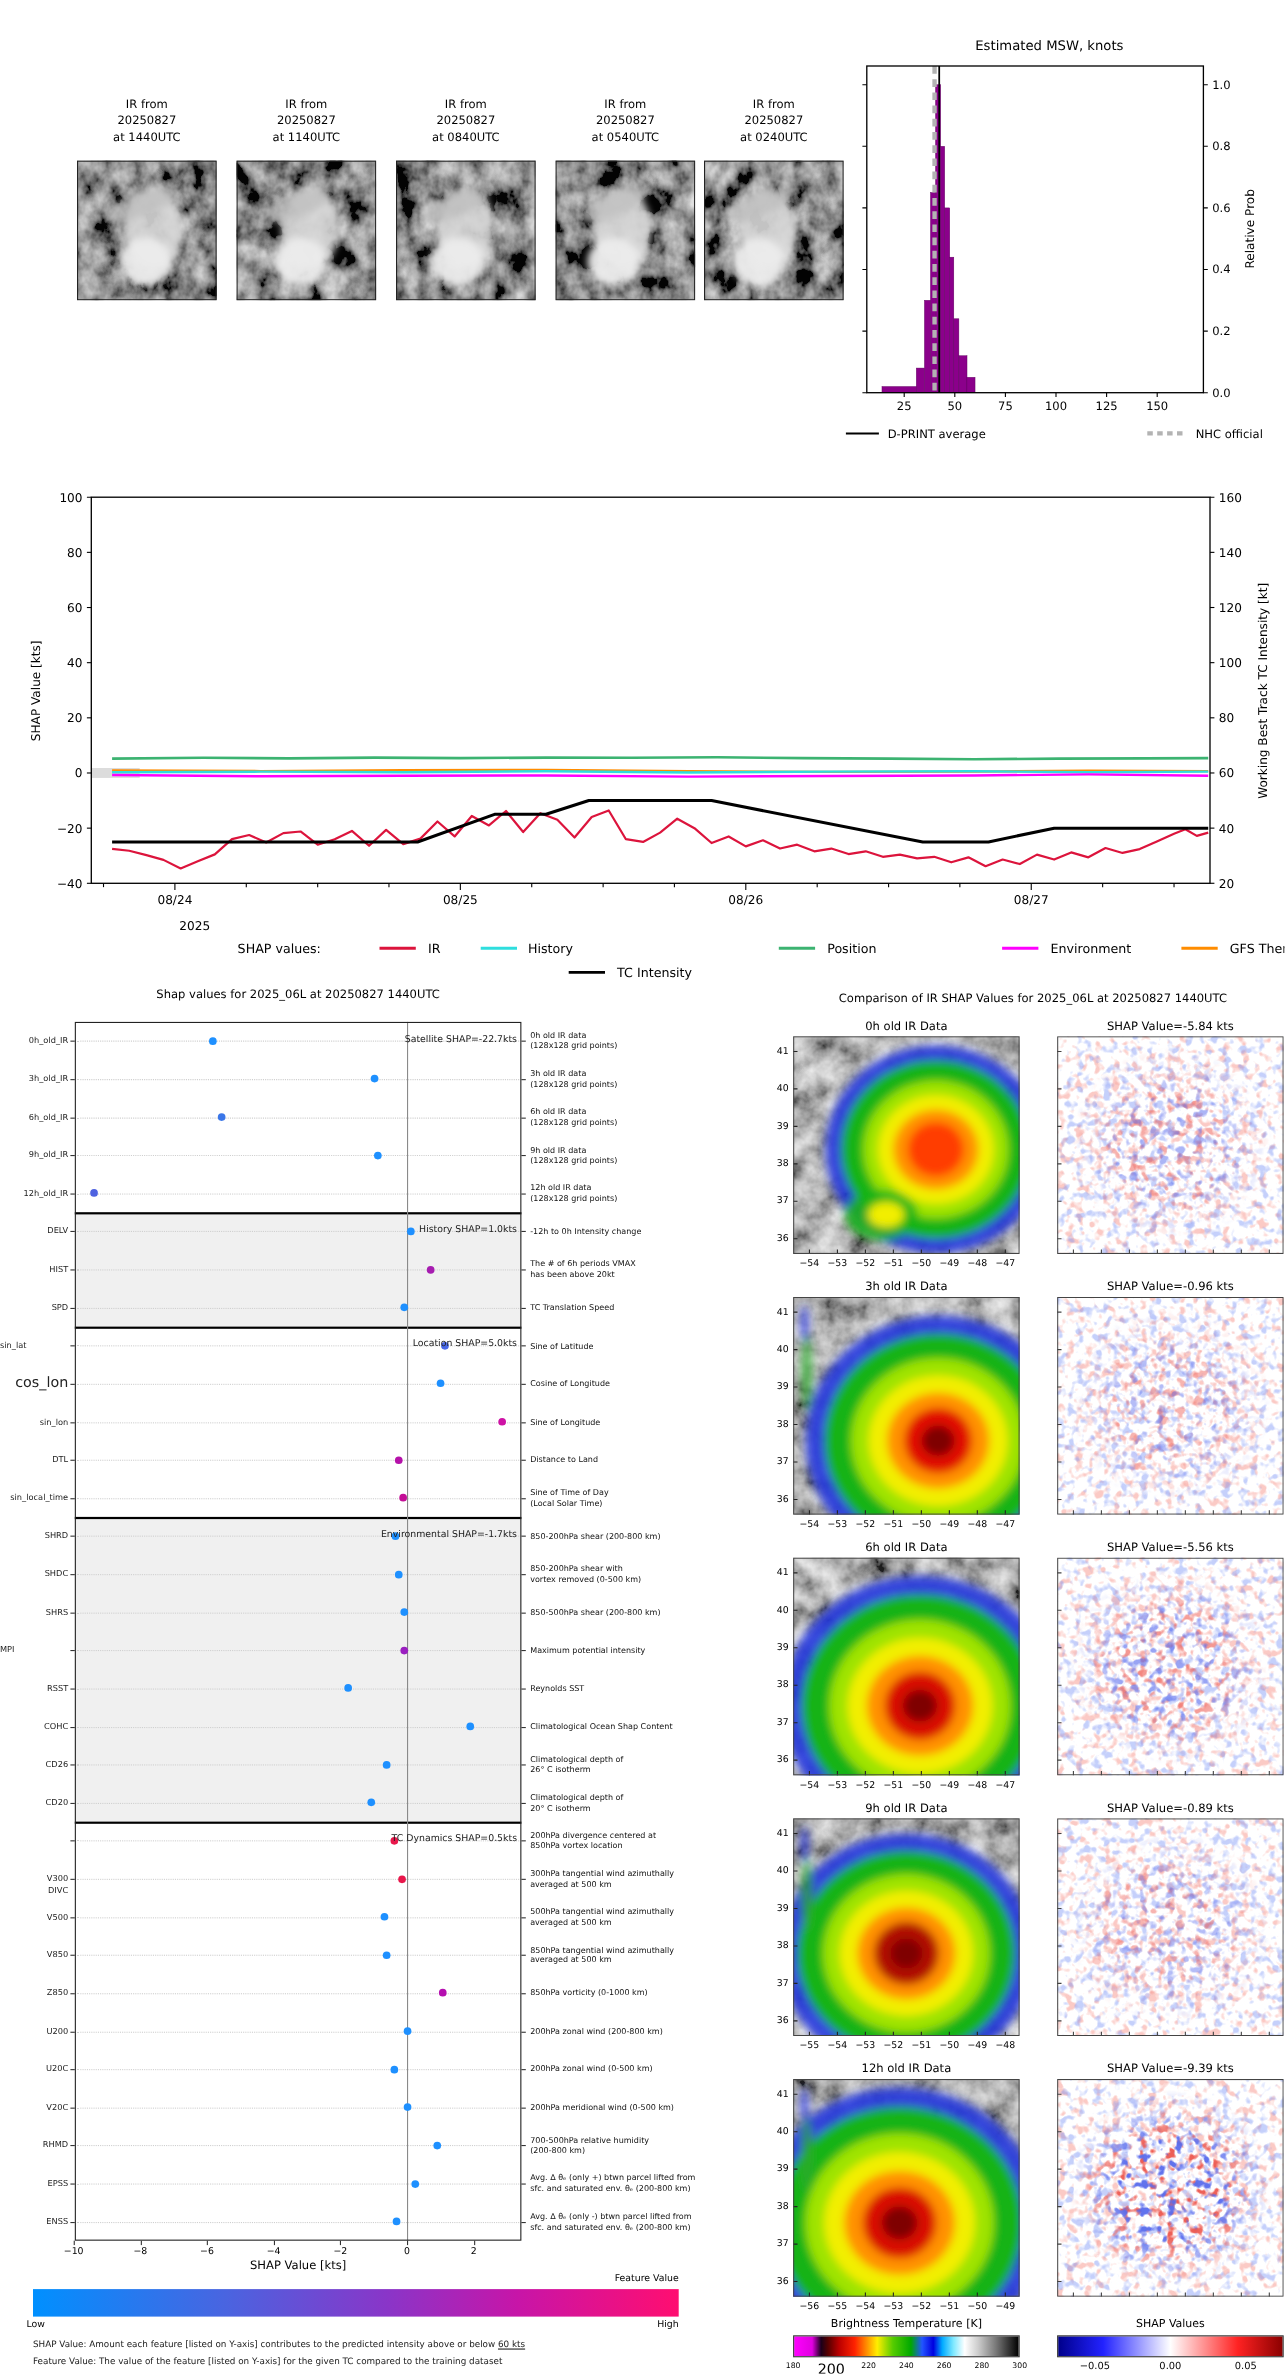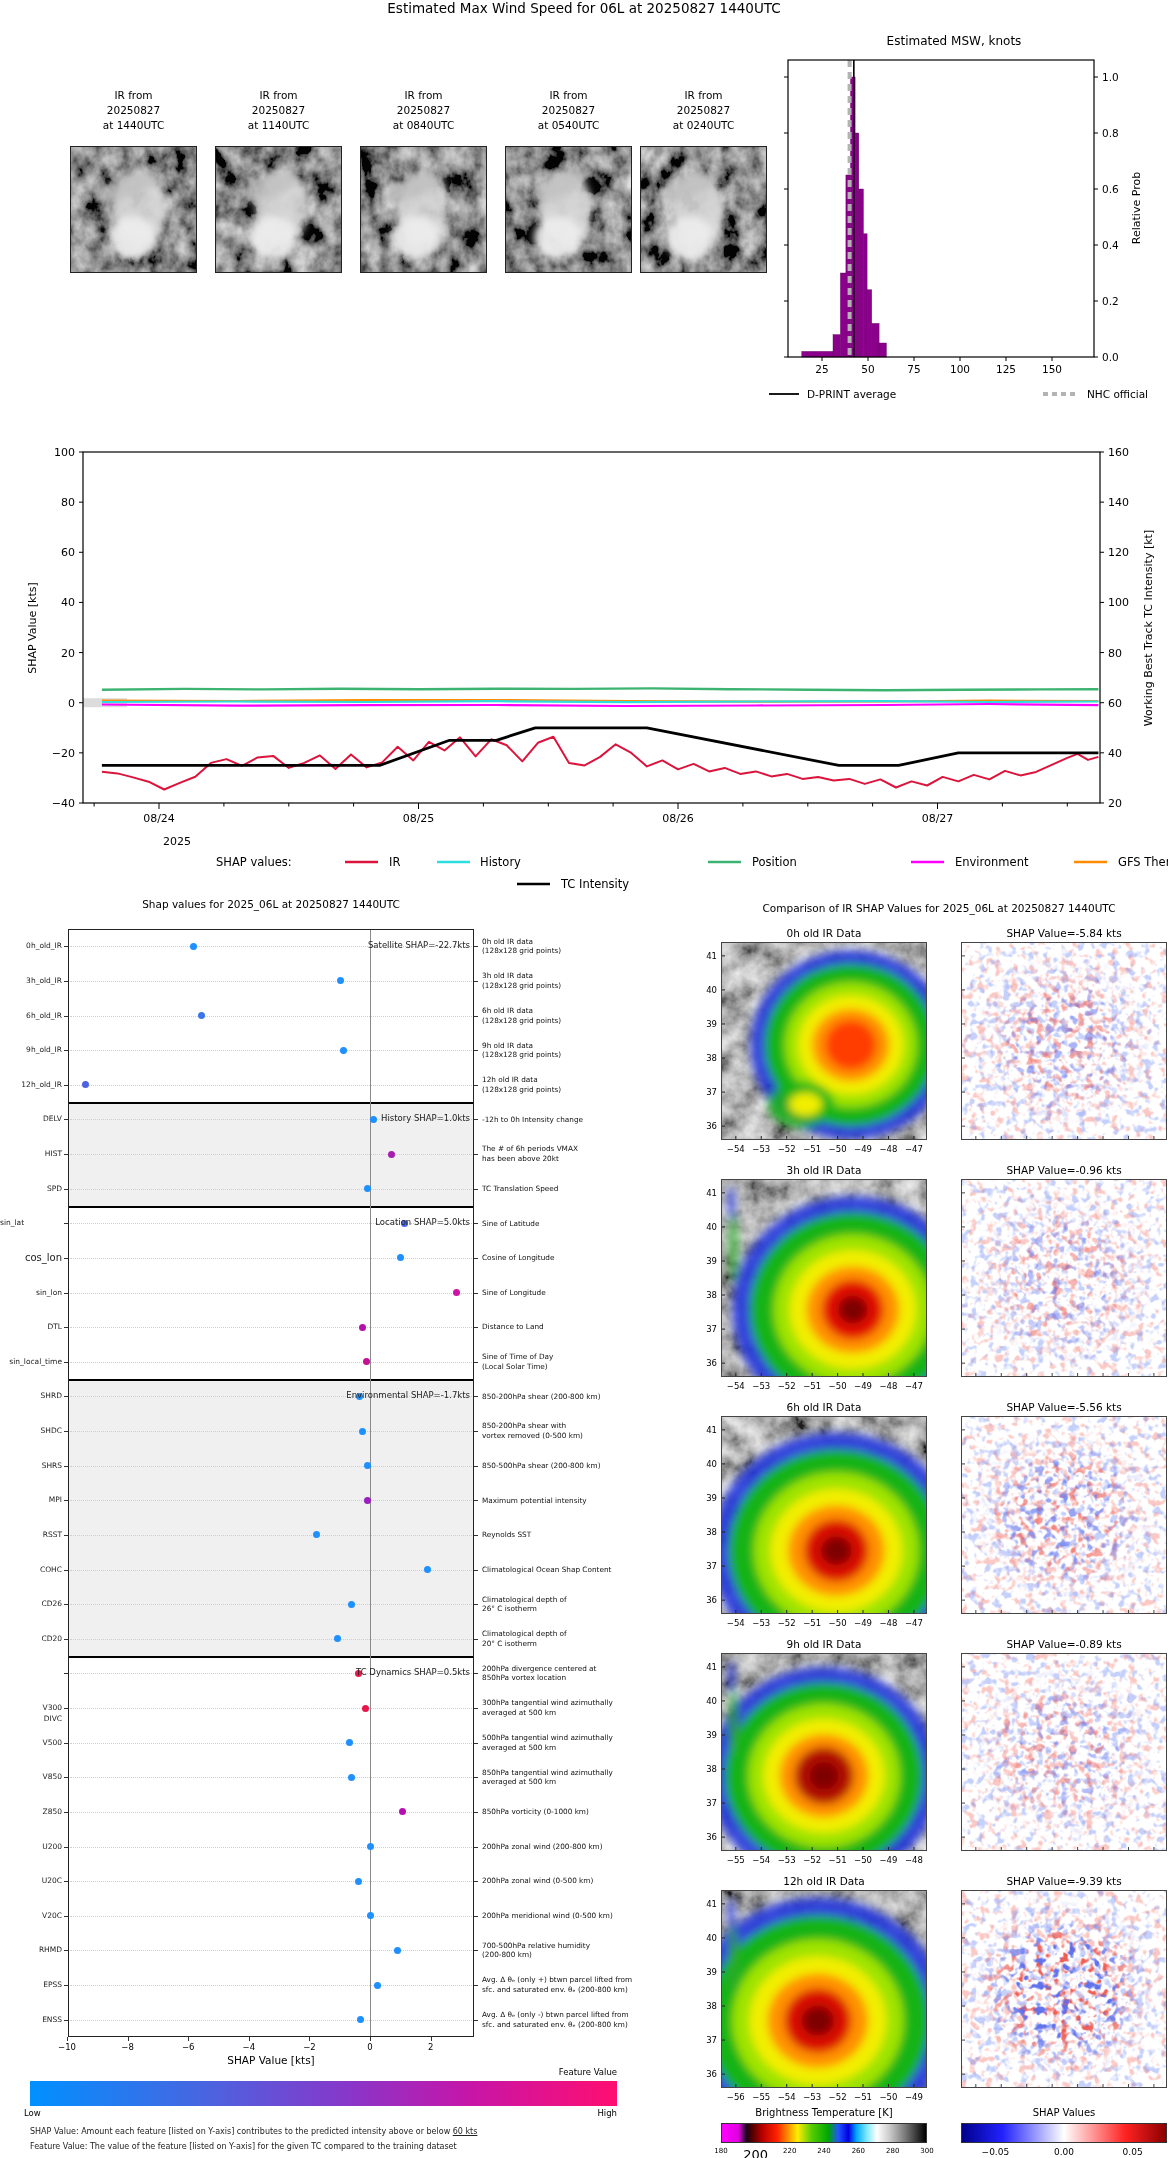--- a/index.html
+++ b/index.html
@@ -8,21 +8,20 @@
   #page div{box-sizing:border-box;}
   .ab{position:absolute;}
   .ctr{text-align:center;}
   .t13{font-size:13px;}
   svg{display:block;}
 </style>
 </head>
 <body>
 
 <div id="page">
-  <div class="ab ctr t13" style="left:0;top:6;width:1168px;font-size:13.5px;">Estimated Max Wind Speed for 06L at 20250827 1440UTC</div>
 
   <div id="thumbs">
       <div style="position: absolute; left: 60px; top: 88px; width: 147px; text-align: center; font-size: 10.5px; line-height: 15px; white-space: pre-line;">IR from
 20250827
 at 1440UTC</div>
       <div style="position: absolute; left: 70px; top: 146px; width: 127px; height: 127px;">
         <svg width="127" height="127">
 <defs>
             <filter id="th0" x="0" y="0" width="100%" height="100%">
 <feTurbulence type="fractalNoise" baseFrequency="0.05 0.04" numOctaves="4" seed="7"></feTurbulence>
@@ -341,21 +340,21 @@
       <div style="position: absolute; left: 482px; top: 288.887px; width: 215px; font-size: 7.3px; line-height: 9.6px; white-space: pre-line; color: rgb(17, 17, 17);">TC Translation Speed</div>
       <div style="position: absolute; left: 364.076px; top: 290.188px; width: 7px; height: 7px; border-radius: 50%; background: rgb(30, 144, 255);"></div>
       <div style="position: absolute; left: 70px; top: 328.312px; width: 402px; height: 0px; border-top: 1px dotted rgb(207, 207, 207);"></div>
       <div style="position: absolute; left: 0px; top: 323.312px; width: 62px; font-size: 7.5px; line-height: 10px; color: rgb(34, 34, 34);">sin_lat</div>
       <div style="position: absolute; left: 64px; top: 328.312px; width: 4px; height: 1px; background: rgb(51, 51, 51);"></div>
       <div style="position: absolute; left: 474px; top: 328.312px; width: 4px; height: 1px; background: rgb(51, 51, 51);"></div>
       <div style="position: absolute; left: 482px; top: 323.512px; width: 215px; font-size: 7.3px; line-height: 9.6px; white-space: pre-line; color: rgb(17, 17, 17);">Sine of Latitude</div>
       <div style="position: absolute; left: 401.345px; top: 324.812px; width: 7px; height: 7px; border-radius: 50%; background: rgb(72, 104, 232);"></div>
       <div style="position: absolute; left: 68px; top: 322.312px; width: 402px; text-align: right; font-size: 8.5px; color: rgb(34, 34, 34);">Location SHAP=5.0kts</div>
       <div style="position: absolute; left: 70px; top: 362.938px; width: 402px; height: 0px; border-top: 1px dotted rgb(207, 207, 207);"></div>
-      <div style="position: absolute; left: 0px; top: 357.938px; width: 62px; font-size: 10px; text-align: right; line-height: 10px; color: rgb(34, 34, 34);">cos_lon</div>
+      <div style="position: absolute; left: 0px; top: 357.938px; width: 62px; font-size: 13px; text-align: right; line-height: 10px; color: rgb(34, 34, 34);">cos_lon</div>
       <div style="position: absolute; left: 64px; top: 362.938px; width: 4px; height: 1px; background: rgb(51, 51, 51);"></div>
       <div style="position: absolute; left: 474px; top: 362.938px; width: 4px; height: 1px; background: rgb(51, 51, 51);"></div>
       <div style="position: absolute; left: 482px; top: 358.137px; width: 215px; font-size: 7.3px; line-height: 9.6px; white-space: pre-line; color: rgb(17, 17, 17);">Cosine of Longitude</div>
       <div style="position: absolute; left: 396.8px; top: 359.438px; width: 7px; height: 7px; border-radius: 50%; background: rgb(30, 144, 255);"></div>
       <div style="position: absolute; left: 70px; top: 397.562px; width: 402px; height: 0px; border-top: 1px dotted rgb(207, 207, 207);"></div>
       <div style="position: absolute; left: 0px; top: 392.562px; width: 62px; font-size: 7.5px; text-align: right; line-height: 10px; color: rgb(34, 34, 34);">sin_lon</div>
       <div style="position: absolute; left: 64px; top: 397.562px; width: 4px; height: 1px; background: rgb(51, 51, 51);"></div>
       <div style="position: absolute; left: 474px; top: 397.562px; width: 4px; height: 1px; background: rgb(51, 51, 51);"></div>
       <div style="position: absolute; left: 482px; top: 392.762px; width: 215px; font-size: 7.3px; line-height: 9.6px; white-space: pre-line; color: rgb(17, 17, 17);">Sine of Longitude</div>
       <div style="position: absolute; left: 452.855px; top: 394.062px; width: 7px; height: 7px; border-radius: 50%; background: rgb(206, 18, 165);"></div>
@@ -386,21 +385,21 @@
       <div style="position: absolute; left: 482px; top: 526.462px; width: 215px; font-size: 7.3px; line-height: 9.6px; white-space: pre-line; color: rgb(17, 17, 17);">850-200hPa shear with
 vortex removed (0-500 km)</div>
       <div style="position: absolute; left: 358.925px; top: 532.562px; width: 7px; height: 7px; border-radius: 50%; background: rgb(30, 144, 255);"></div>
       <div style="position: absolute; left: 70px; top: 570.688px; width: 402px; height: 0px; border-top: 1px dotted rgb(207, 207, 207);"></div>
       <div style="position: absolute; left: 0px; top: 565.688px; width: 62px; font-size: 7.5px; text-align: right; line-height: 10px; color: rgb(34, 34, 34);">SHRS</div>
       <div style="position: absolute; left: 64px; top: 570.688px; width: 4px; height: 1px; background: rgb(51, 51, 51);"></div>
       <div style="position: absolute; left: 474px; top: 570.688px; width: 4px; height: 1px; background: rgb(51, 51, 51);"></div>
       <div style="position: absolute; left: 482px; top: 565.888px; width: 215px; font-size: 7.3px; line-height: 9.6px; white-space: pre-line; color: rgb(17, 17, 17);">850-500hPa shear (200-800 km)</div>
       <div style="position: absolute; left: 364.076px; top: 567.188px; width: 7px; height: 7px; border-radius: 50%; background: rgb(30, 144, 255);"></div>
       <div style="position: absolute; left: 70px; top: 605.312px; width: 402px; height: 0px; border-top: 1px dotted rgb(207, 207, 207);"></div>
-      <div style="position: absolute; left: 0px; top: 600.312px; width: 62px; font-size: 7.5px; text-align: right; line-height: 10px; color: rgb(34, 34, 34);">MPI</div>
+      <div style="position: absolute; left: 0px; top: 600.312px; width: 62px; font-size: 7.5px; line-height: 10px; color: rgb(34, 34, 34);">MPI</div>
       <div style="position: absolute; left: 64px; top: 605.312px; width: 4px; height: 1px; background: rgb(51, 51, 51);"></div>
       <div style="position: absolute; left: 474px; top: 605.312px; width: 4px; height: 1px; background: rgb(51, 51, 51);"></div>
       <div style="position: absolute; left: 482px; top: 600.513px; width: 215px; font-size: 7.3px; line-height: 9.6px; white-space: pre-line; color: rgb(17, 17, 17);">Maximum potential intensity</div>
       <div style="position: absolute; left: 364.076px; top: 601.812px; width: 7px; height: 7px; border-radius: 50%; background: rgb(154, 31, 192);"></div>
       <div style="position: absolute; left: 70px; top: 639.938px; width: 402px; height: 0px; border-top: 1px dotted rgb(207, 207, 207);"></div>
       <div style="position: absolute; left: 0px; top: 634.938px; width: 62px; font-size: 7.5px; text-align: right; line-height: 10px; color: rgb(34, 34, 34);">RSST</div>
       <div style="position: absolute; left: 64px; top: 639.938px; width: 4px; height: 1px; background: rgb(51, 51, 51);"></div>
       <div style="position: absolute; left: 474px; top: 639.938px; width: 4px; height: 1px; background: rgb(51, 51, 51);"></div>
       <div style="position: absolute; left: 482px; top: 635.138px; width: 215px; font-size: 7.3px; line-height: 9.6px; white-space: pre-line; color: rgb(17, 17, 17);">Reynolds SST</div>
       <div style="position: absolute; left: 312.869px; top: 636.438px; width: 7px; height: 7px; border-radius: 50%; background: rgb(30, 144, 255);"></div>

